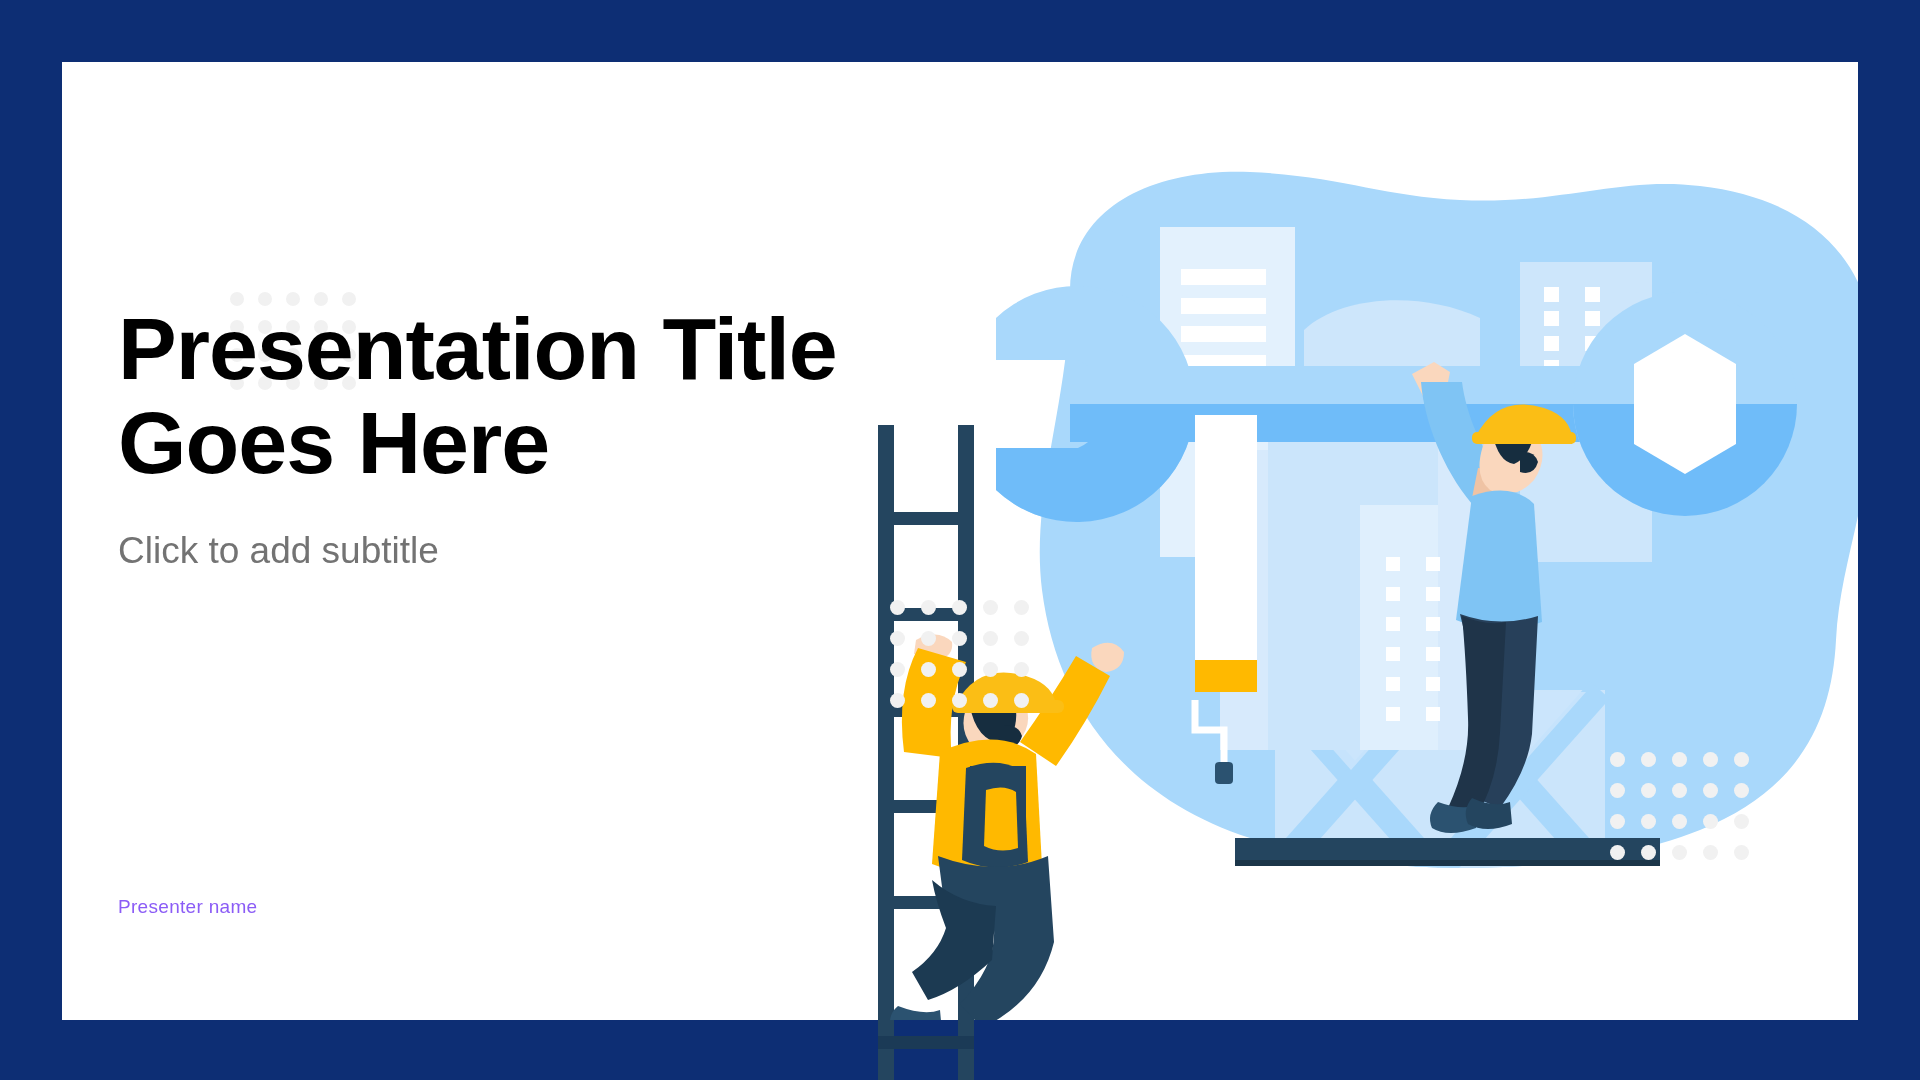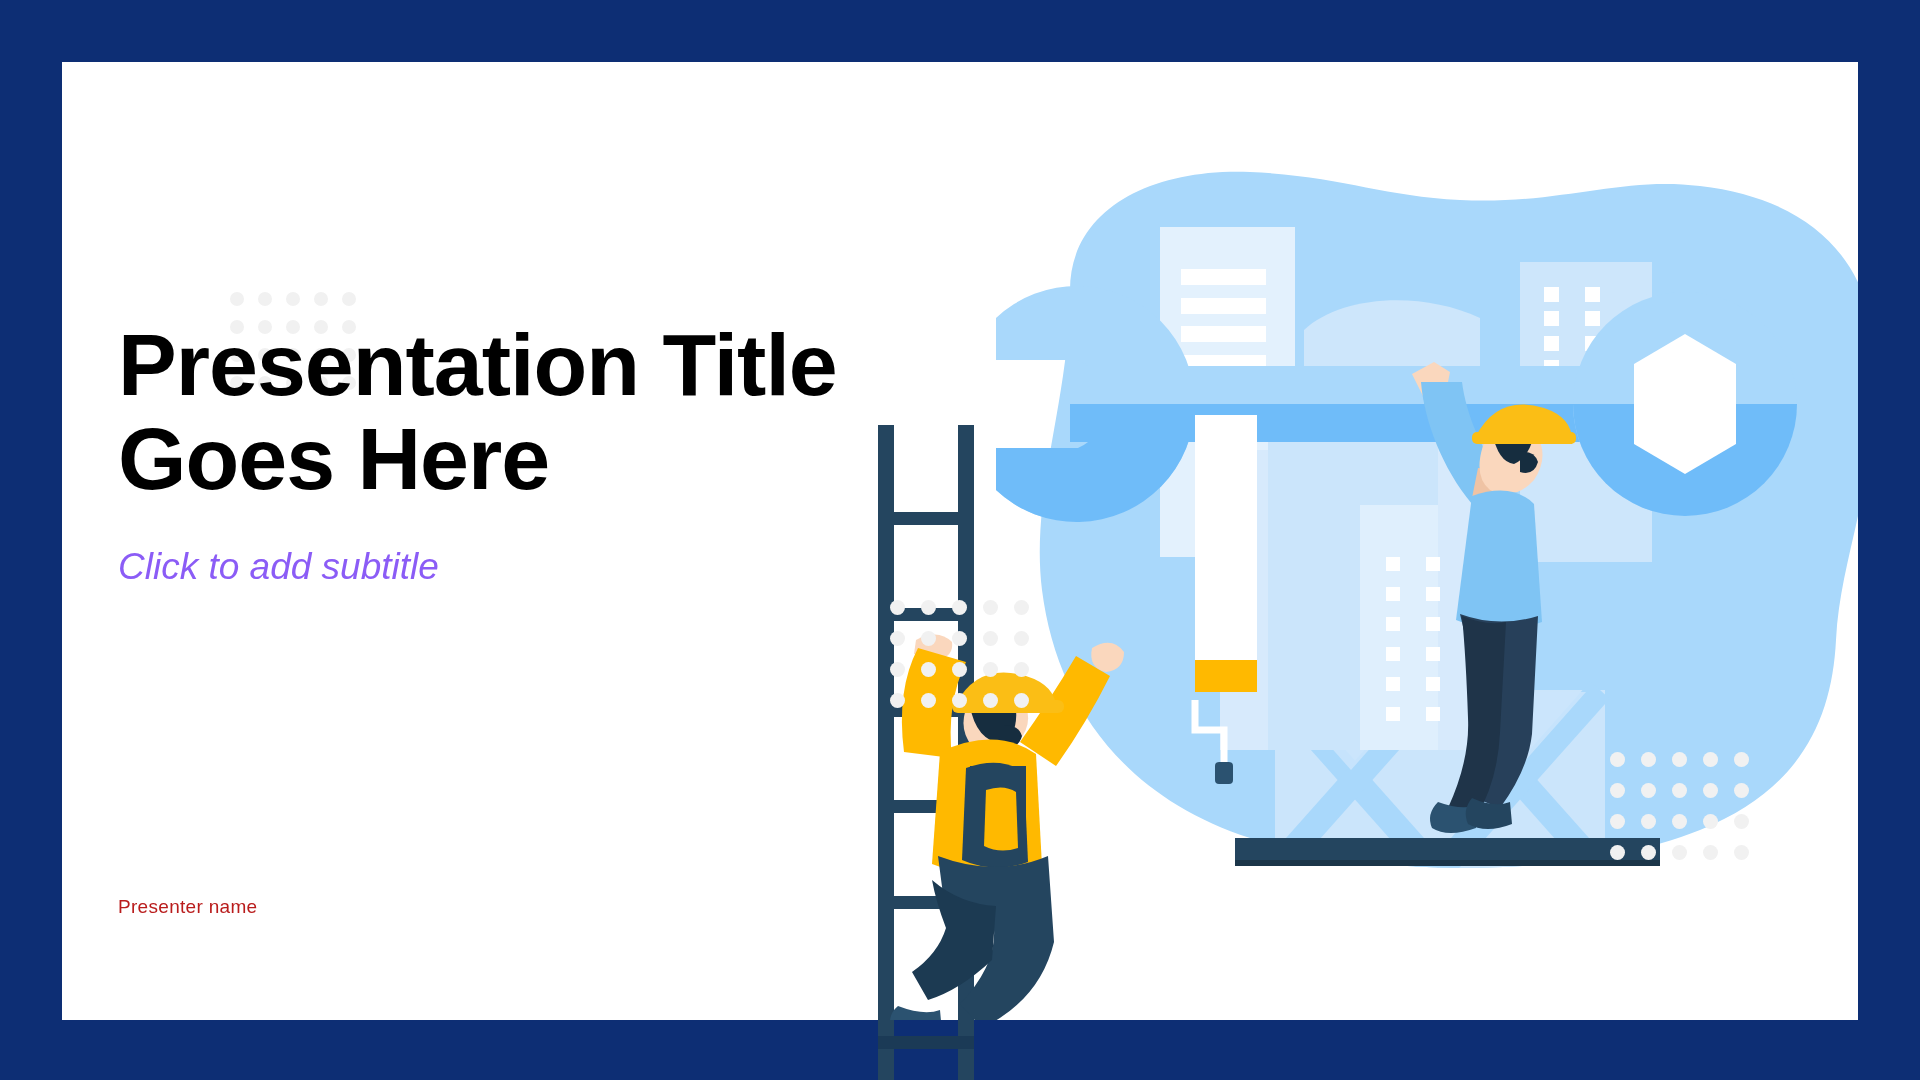--- a/index.html
+++ b/index.html
@@ -17,45 +17,44 @@
   
   #card {
     position:absolute;
     left:62px; top:62px;
     width:1796px; height:958px;
     background:#FFFFFF;
     overflow:visible;
   }
   
   #textblock {
-    position:absolute; left:56px; top:240px; width:820px;margin-top:16px;
+    position:absolute; left:56px; top:240px; width:820px;
   }
   #title {
     font-size:88px;
     font-weight:bold;
     line-height:1.07;
     color:#000000;
     letter-spacing:-1px;
     white-space:pre-line;
   }
   #subtitle {
     margin-top:40px;
     font-size:37px;
-    color:#8b5cf6;
+    color:#737373;
     font-weight:normal;
-    font-style:italic;
   }
   #footer {
     position:absolute;
     left:56px; top:834px;
     width:420px;
   }
   #footer .fline {
     font-size:19px;
-    color:#b91c1c;
+    color:#8b5cf6;
     margin-bottom:22px;
     letter-spacing:.3px;
   }
   
   .dotgrid { position:absolute; display:grid; }
   .dotgrid i {
     display:block; border-radius:50%;
     background:#F1F1F1;
   }
   #dots-title {

